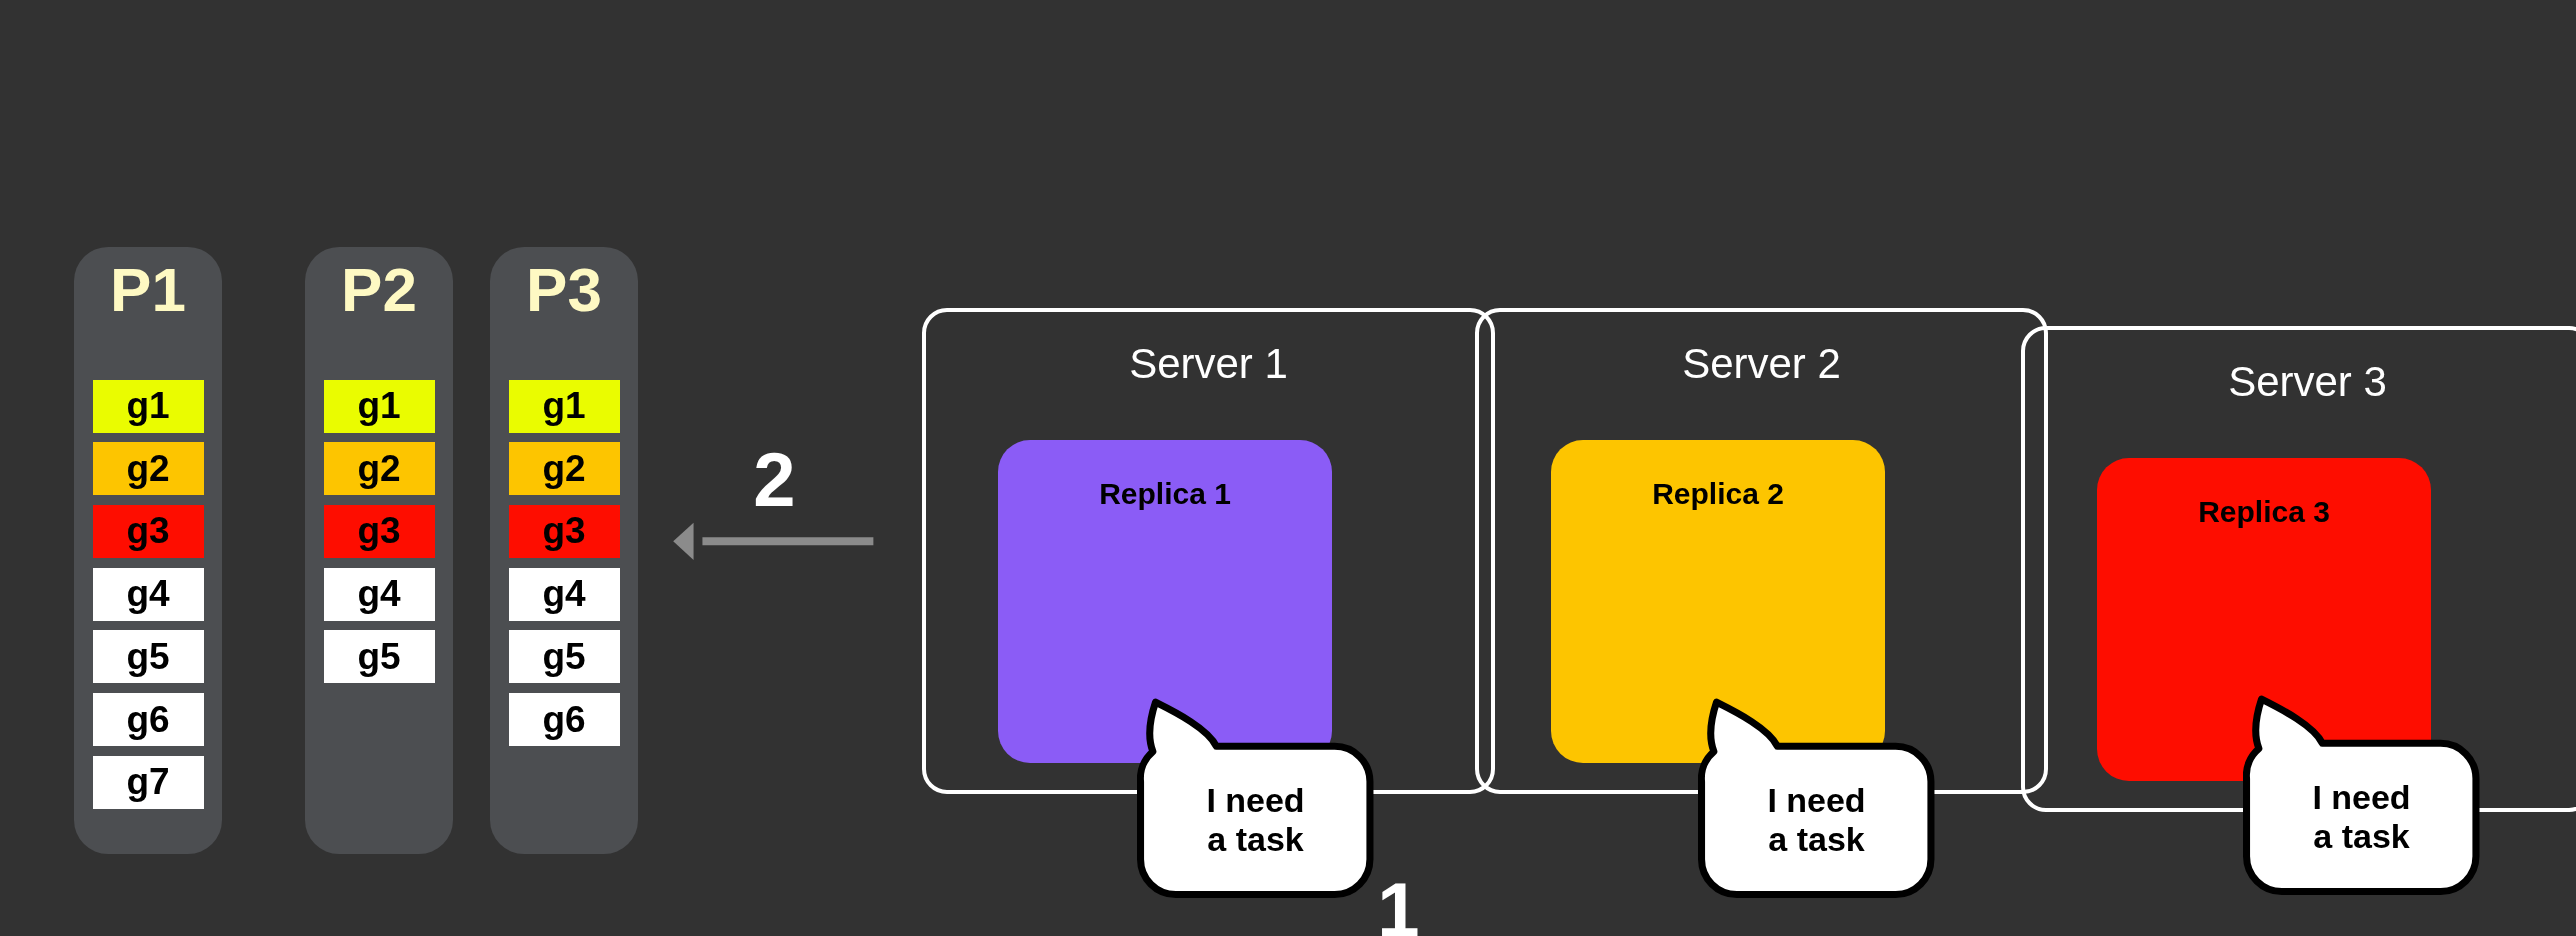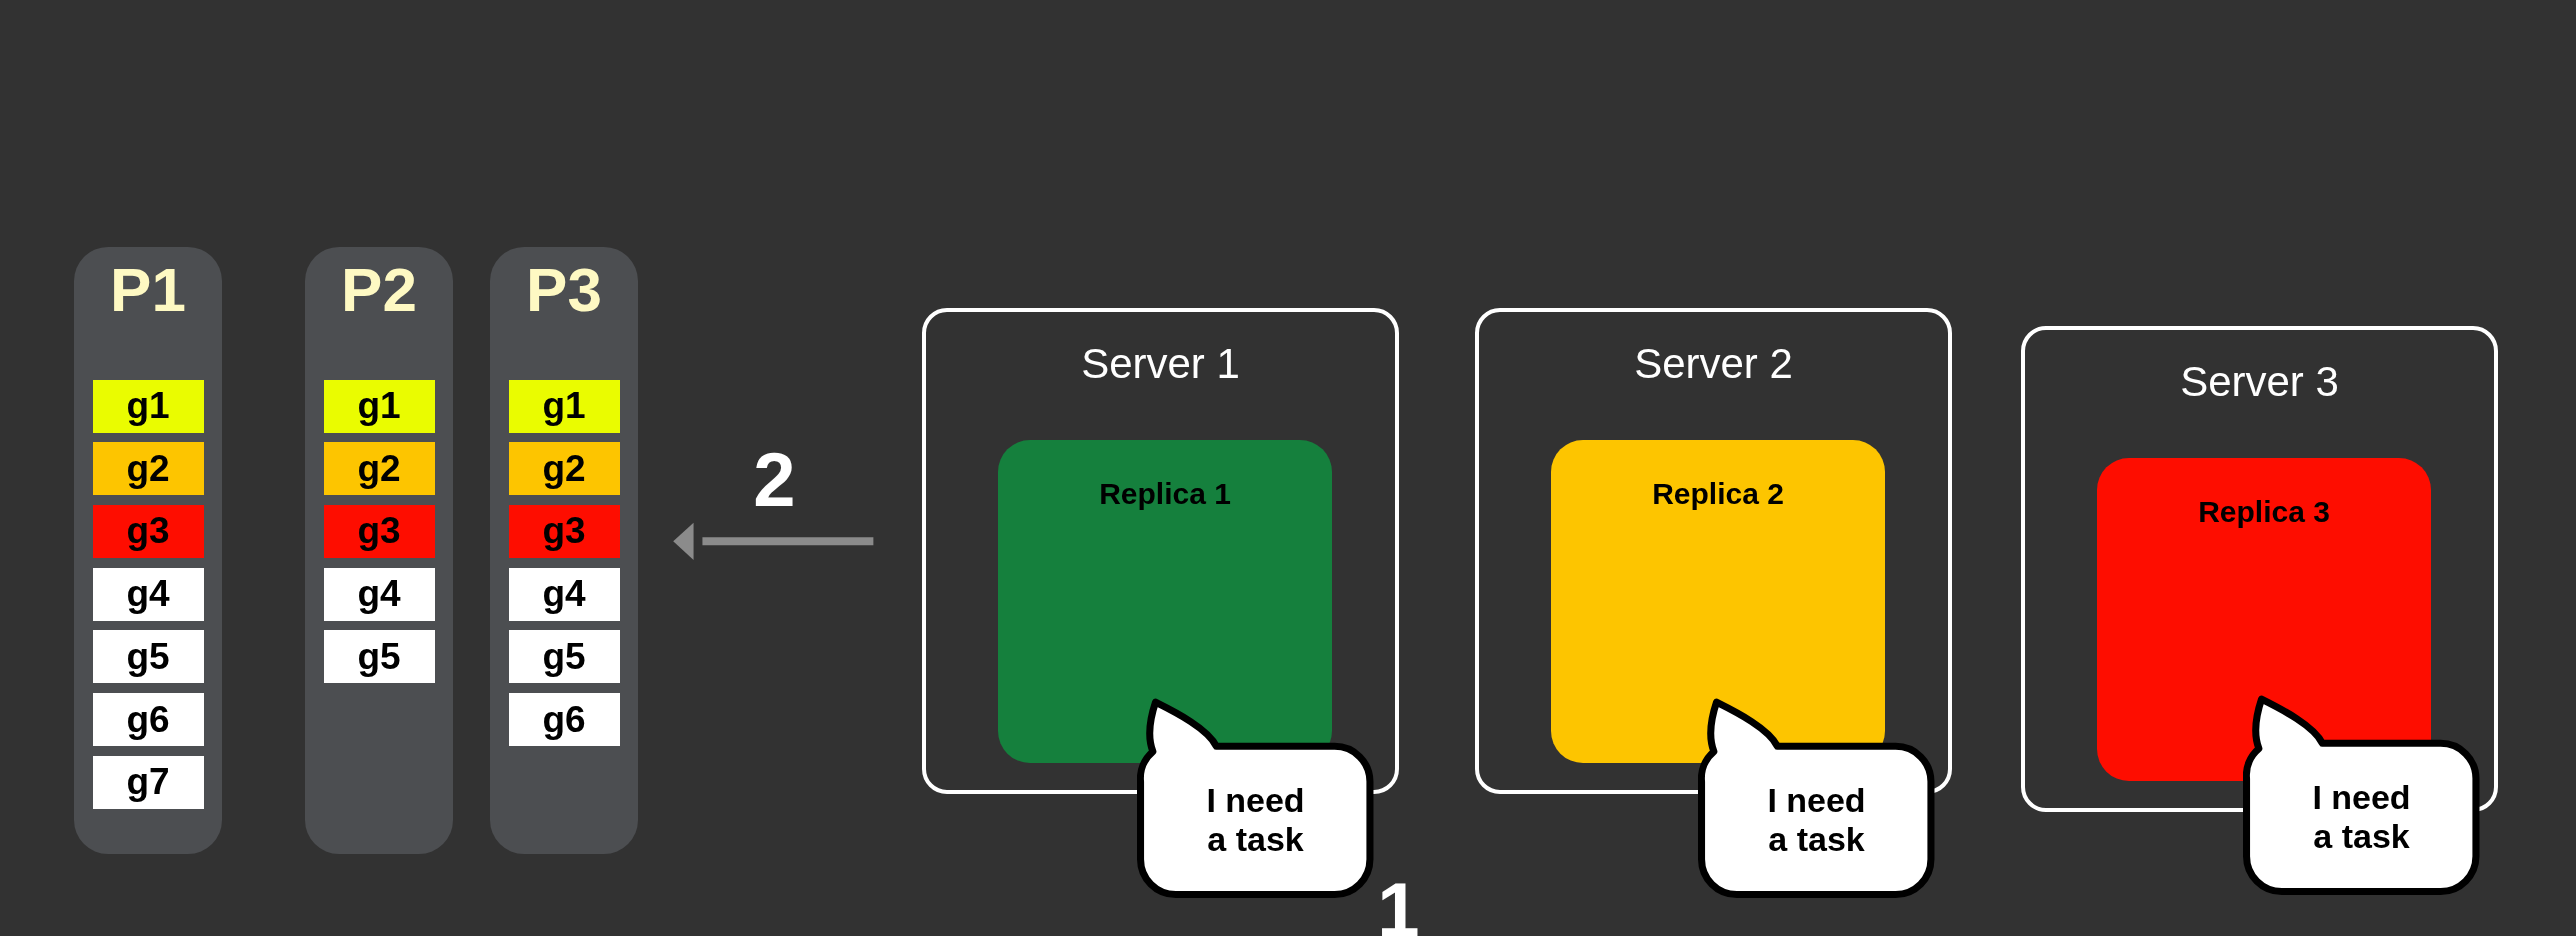--- a/index.html
+++ b/index.html
@@ -16,21 +16,21 @@
     margin-top:10.6px;text-align:center;color:#fef9c3;
     font-size:62px;font-weight:bold;line-height:64px;
   }
   .cells{margin-top:58px;display:flex;flex-direction:column;align-items:center;gap:9.7px;}
   .cell{
     width:111px;height:53px;display:flex;align-items:center;justify-content:center;
     font-size:37px;font-weight:bold;color:#000;background:#fff;
   }
   
   .server{
-    position:absolute;top:308px;width:477px;height:486px;box-sizing:border-box;
+    position:absolute;top:308px;width:573px;height:486px;box-sizing:border-box;
     border:4.4px solid #fff;border-radius:25px;
   }
   .server-label{
     margin-top:26.5px;text-align:center;color:#fff;
     font-size:42px;font-weight:normal;line-height:49px;
   }
   .replica{
     position:absolute;left:72px;top:128px;width:334px;height:323px;
     border-radius:32px;
   }
@@ -95,21 +95,21 @@
   </div>
 
   <div class="step-num" style="left:726px;top:440px">2</div>
   <svg class="arrow" style="left:667px;top:513px" width="217" height="62" viewBox="0 0 245 70">
     <path d="M 233,32 L 40,32" stroke-width="9" fill="none" stroke="#8b8b8b"></path>
     <path d="M 7,32 L 30,11 L 30,53 Z" fill="#8b8b8b"></path>
   </svg>
 
   <div class="server" style="left: 922px; border-color: rgb(255, 255, 255);">
     <div class="server-label">Server 1</div>
-    <div class="replica" style="background-color: #15803d;">
+    <div class="replica" style="background-color: #8b5cf6;">
       <div class="replica-label">Replica 1</div>
     </div>
   </div>
 
   <div class="server" style="left: 1475px; border-color: rgb(255, 255, 255);">
     <div class="server-label">Server 2</div>
     <div class="replica" style="background-color: rgb(253, 197, 0);">
       <div class="replica-label">Replica 2</div>
     </div>
   </div>

